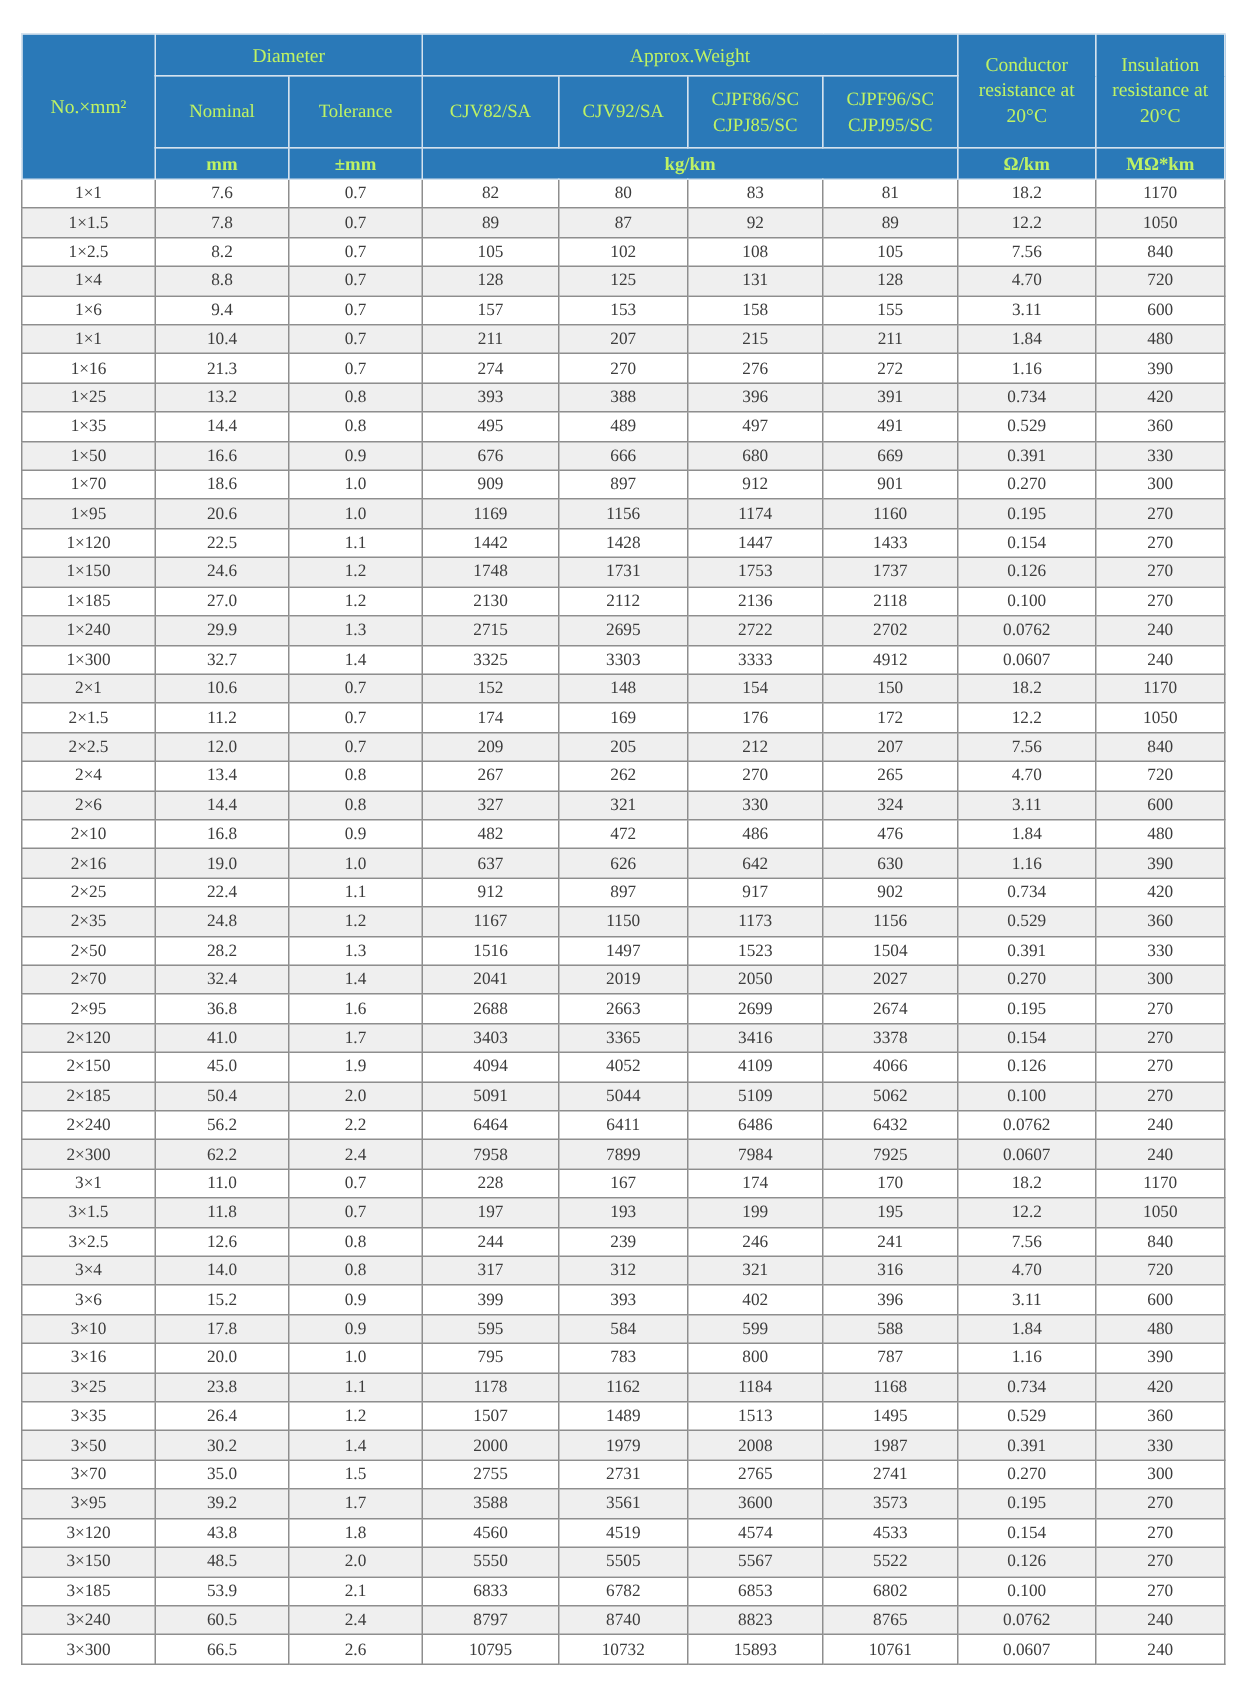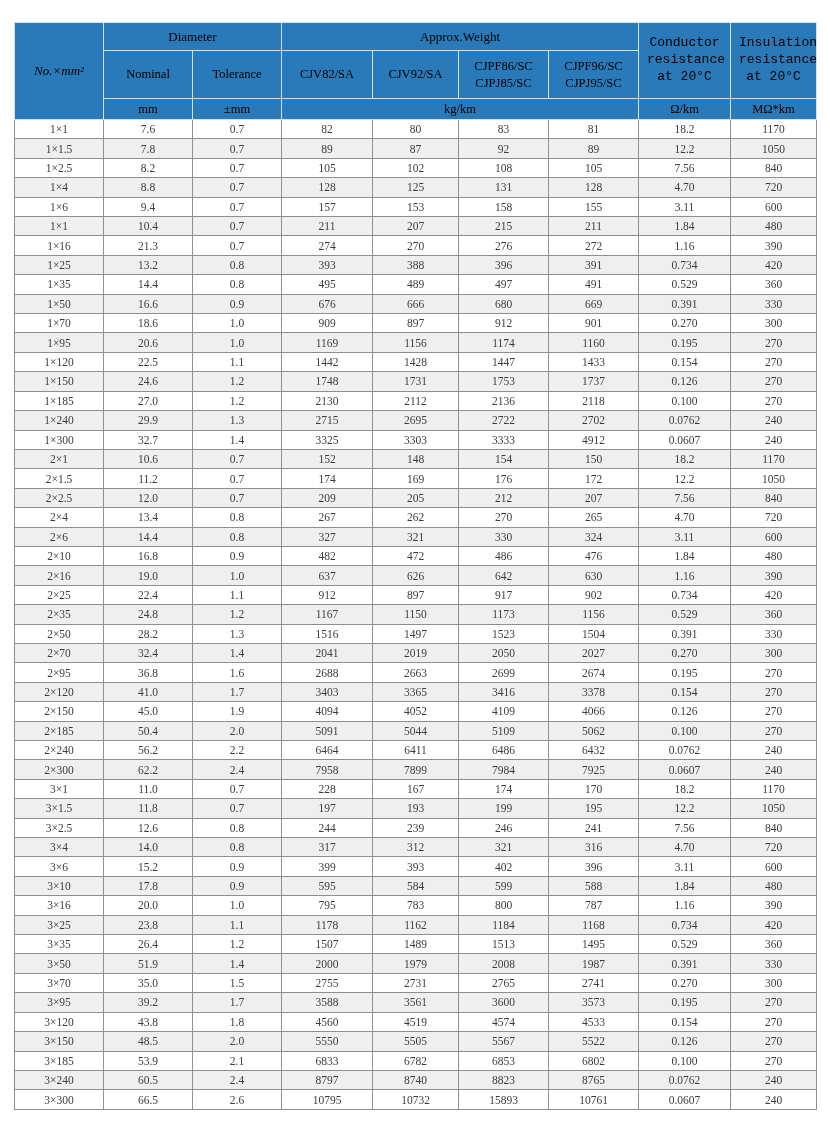--- a/index.html
+++ b/index.html
@@ -1,27 +1,27 @@
 <!DOCTYPE html>
 <html><head>
 <meta charset="utf-8">
 <style>
   * { margin:0; padding:0; box-sizing:border-box; }
   html,body { width:830px; height:1122px; background:#ffffff;
               font-family:"Liberation Serif", serif; }
   .table-wrap { position:absolute; left:14px; top:22px; width:802px; }
   table.spec { border-collapse:collapse; table-layout:fixed;
                width:802px; height:1088px; border:1px solid #55707f; }
-  thead th { background:#2a79b8; color:#000000; font-weight:normal;
+  thead th { background:#2a79b8; color:#bef264; font-weight:normal;
              border:1px solid #d4e2ee; text-align:center; vertical-align:middle;margin-top:45px; }
   tr.band1 th { height:28px; font-size:13px; }
   tr.band2 th { height:48px; font-size:12.5px; }
-  tr.units th { height:21px; font-size:12.5px; }
-  th.wrap3 { font-size:12px; line-height:1.3; padding:0 8px;font-family:Liberation Mono, monospace; }
-  th.no-col { font-size:13px;font-style:italic; }
+  tr.units th { height:21px; font-size:12.5px;font-weight:bold; }
+  th.wrap3 { font-size:12px; line-height:1.3; padding:0 8px; }
+  th.no-col { font-size:13px; }
   .two-line span { display:block; line-height:1.35; }
   tbody td { border:1px solid #8e8e8e; background:#ffffff; text-align:center;
              vertical-align:middle; font-size:11.5px; color:#3c3c3c; }
   tbody tr:nth-child(even) td { background:#efefef; }
 </style>
 </head>
 <body>
 
 <div class="table-wrap">
   <table class="spec">
@@ -535,21 +535,21 @@
           <td>1.2</td>
           <td>1507</td>
           <td>1489</td>
           <td>1513</td>
           <td>1495</td>
           <td>0.529</td>
           <td>360</td>
         </tr>
         <tr>
           <td>3×50</td>
-          <td>51.9</td>
+          <td>30.2</td>
           <td>1.4</td>
           <td>2000</td>
           <td>1979</td>
           <td>2008</td>
           <td>1987</td>
           <td>0.391</td>
           <td>330</td>
         </tr>
         <tr>
           <td>3×70</td>

